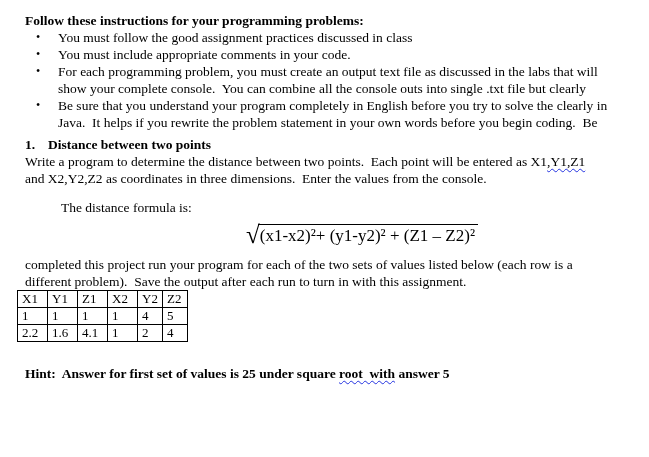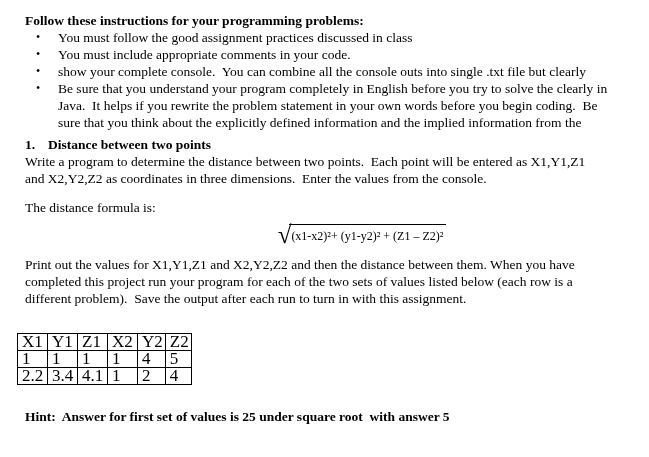--- a/index.html
+++ b/index.html
@@ -29,61 +29,62 @@
   .bullet { display: flex; }
   .bullet .marker {
     width: 33px;
     padding-left: 11px;
     box-sizing: border-box;
     line-height: 17px;
     font-size: 12px;
   }
   .bullet .btext { flex: 1; }
   .sq {
+    text-decoration: underline;
     text-decoration-style: wavy;
     text-decoration-color: #2433e0;
     text-decoration-thickness: 1px;
     text-underline-offset: 2px;
   }
   .sec-heading {
     display: flex;
     font-weight: bold;
     margin-top: 5px;
     line-height: 17px;
   }
   .sec-num { width: 23px; }
-  .formula-label { margin-top: 12px; }
+  .formula-label { margin-top: 12px; margin-left: 36px; }
   .formula-row {
     display: flex;
     justify-content: center;
     align-items: flex-start;
     padding-left: 60px;
     margin-top: 4px;
     height: 34px;
   }
   .radical {
     font-size: 25px;
     line-height: 27px;
     margin-top: 1px;
   }
   .radicand {
     border-top: 1.2px solid #000000;
     margin-left: -2px;
     margin-top: 4px;
     padding: 2px 3px 0 2px;
-    font-size: 12px;
+    font-size: 17px;
     line-height: 18px;
     white-space: pre;
   }
   .print-para { margin-top: 2px; }
   table.values {
     border-collapse: collapse;
     margin-left: -8px;
-    margin-top: 26px;
-    font-size: 17px;
+    margin-top: 0;
+    font-size: 13px;
   }
   table.values td {
     border: 1px solid #000000;
     padding: 0 2px 0 4px;
     height: 16px;
     line-height: 16px;
     white-space: pre;
   }
   .hint-line { margin-top: 23px; }
 </style>
@@ -104,50 +105,49 @@
   <div class="bullet">
     <span class="marker">•</span>
     <div class="btext">
       <div class="line">You must include appropriate comments in your code.</div>
     </div>
   </div>
 
   <div class="bullet">
     <span class="marker">•</span>
     <div class="btext">
+      <div class="line">For each programming problem, you must create an output text file as discussed in the labs that will</div>
       <div class="line">show your complete console.  You can combine all the console outs into single .txt file but clearly</div>
     </div>
   </div>
 
   <div class="bullet">
     <span class="marker">•</span>
     <div class="btext">
       <div class="line">Be sure that you understand your program completely in English before you try to solve the clearly in</div>
       <div class="line">Java.  It helps if you rewrite the problem statement in your own words before you begin coding.  Be</div>
-      <div class="line">sure that you think about the explicitly defined information and the implied information from the</div>
     </div>
   </div>
 
   <div class="sec-heading">
     <span class="sec-num">1.</span>
     <span>Distance between two points</span>
   </div>
 
   <div class="line"><span>Write a program to determine the distance between two points.  Each point will be entered as X1</span><span class="sq">,Y1,Z1</span></div>
   <div class="line">and X2,Y2,Z2 as coordinates in three dimensions.  Enter the values from the console.</div>
 
   <div class="line formula-label">The distance formula is:</div>
 
   <div class="formula-row">
     <span class="radical">√</span>
     <span class="radicand">(x1-x2)²+ (y1-y2)² + (Z1 – Z2)²</span>
   </div>
 
   <div class="print-para">
-    <div class="line"><span>Print out the values for X1</span><span class="sq">,Y1,Z1</span><span> and X2,Y2,Z2 and then the distance between them. When you have</span></div>
     <div class="line">completed this project run your program for each of the two sets of values listed below (each row is a</div>
     <div class="line">different problem).  Save the output after each run to turn in with this assignment.</div>
   </div>
 
   <table class="values">
     <colgroup>
       <col style="width:30px">
         <col style="width:30px">
         <col style="width:30px">
       <col style="width:30px">
@@ -166,21 +166,21 @@
       <tr>
         <td>1</td>
         <td>1</td>
         <td>1</td>
         <td>1</td>
         <td>4</td>
         <td>5</td>
       </tr>
       <tr>
         <td>2.2</td>
-        <td>3.4</td>
+        <td>1.6</td>
         <td>4.1</td>
         <td>1</td>
         <td>2</td>
         <td>4</td>
       </tr>
     </tbody>
   </table>
 
   <div class="line bold hint-line"><span>Hint:  Answer for first set of values is 25 under square </span><span class="sq">root  with</span><span> answer 5</span></div>
 

